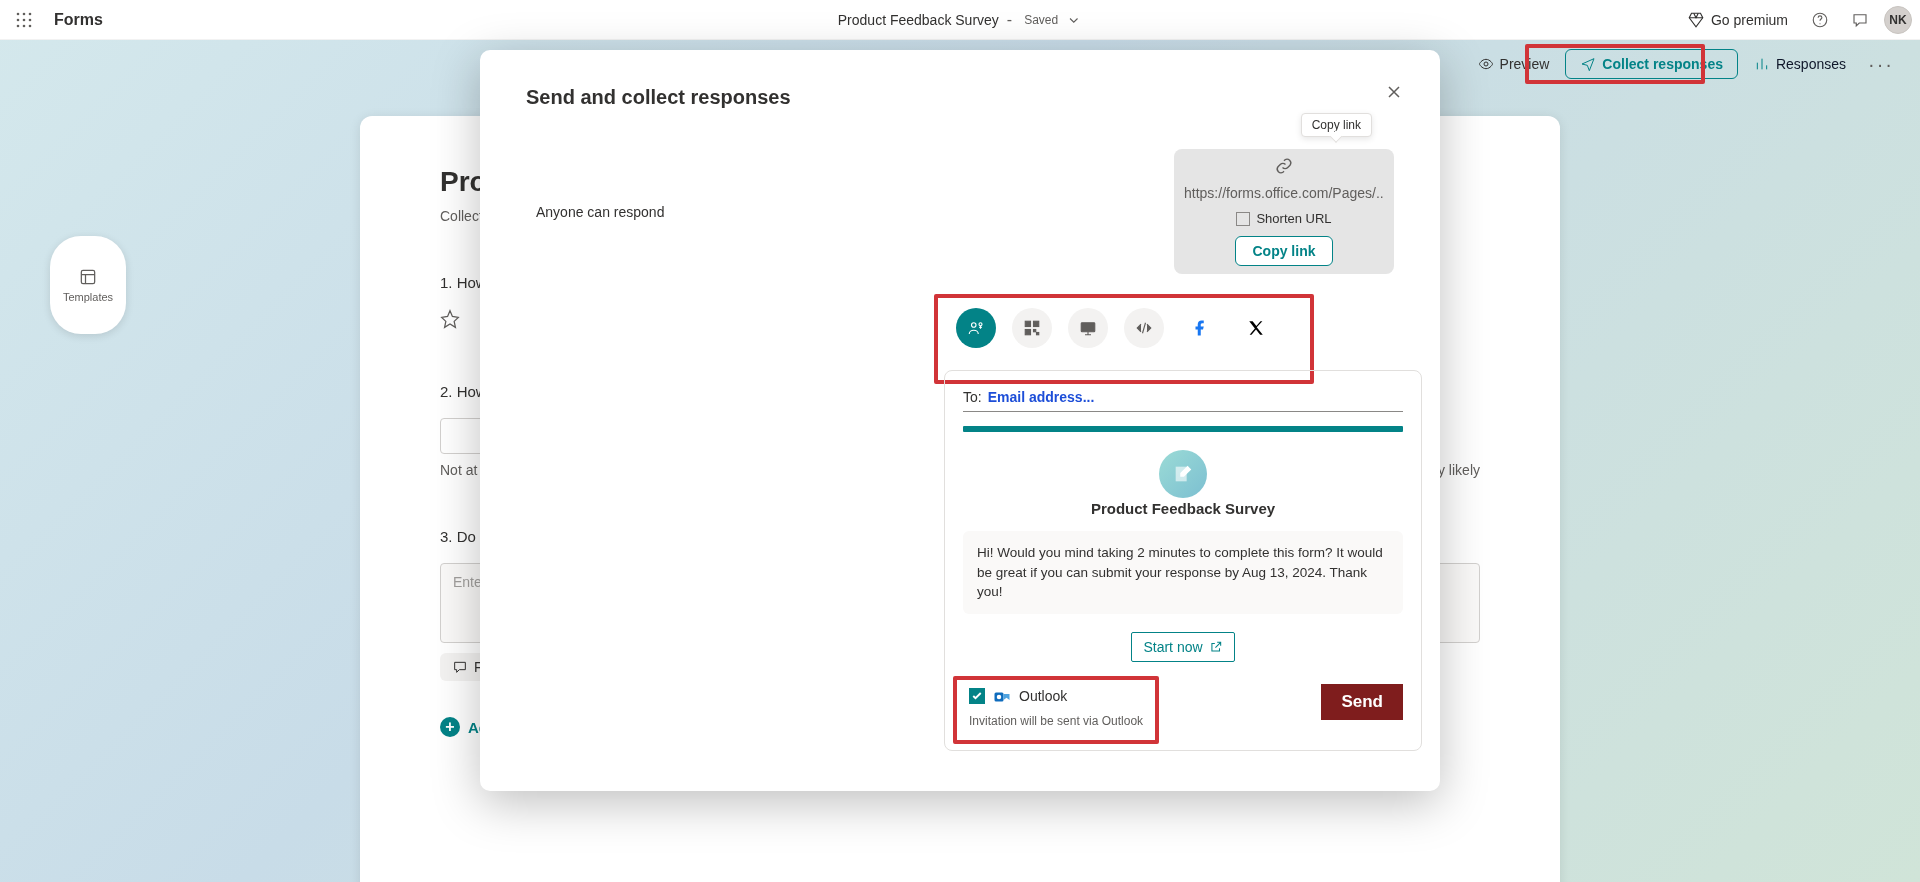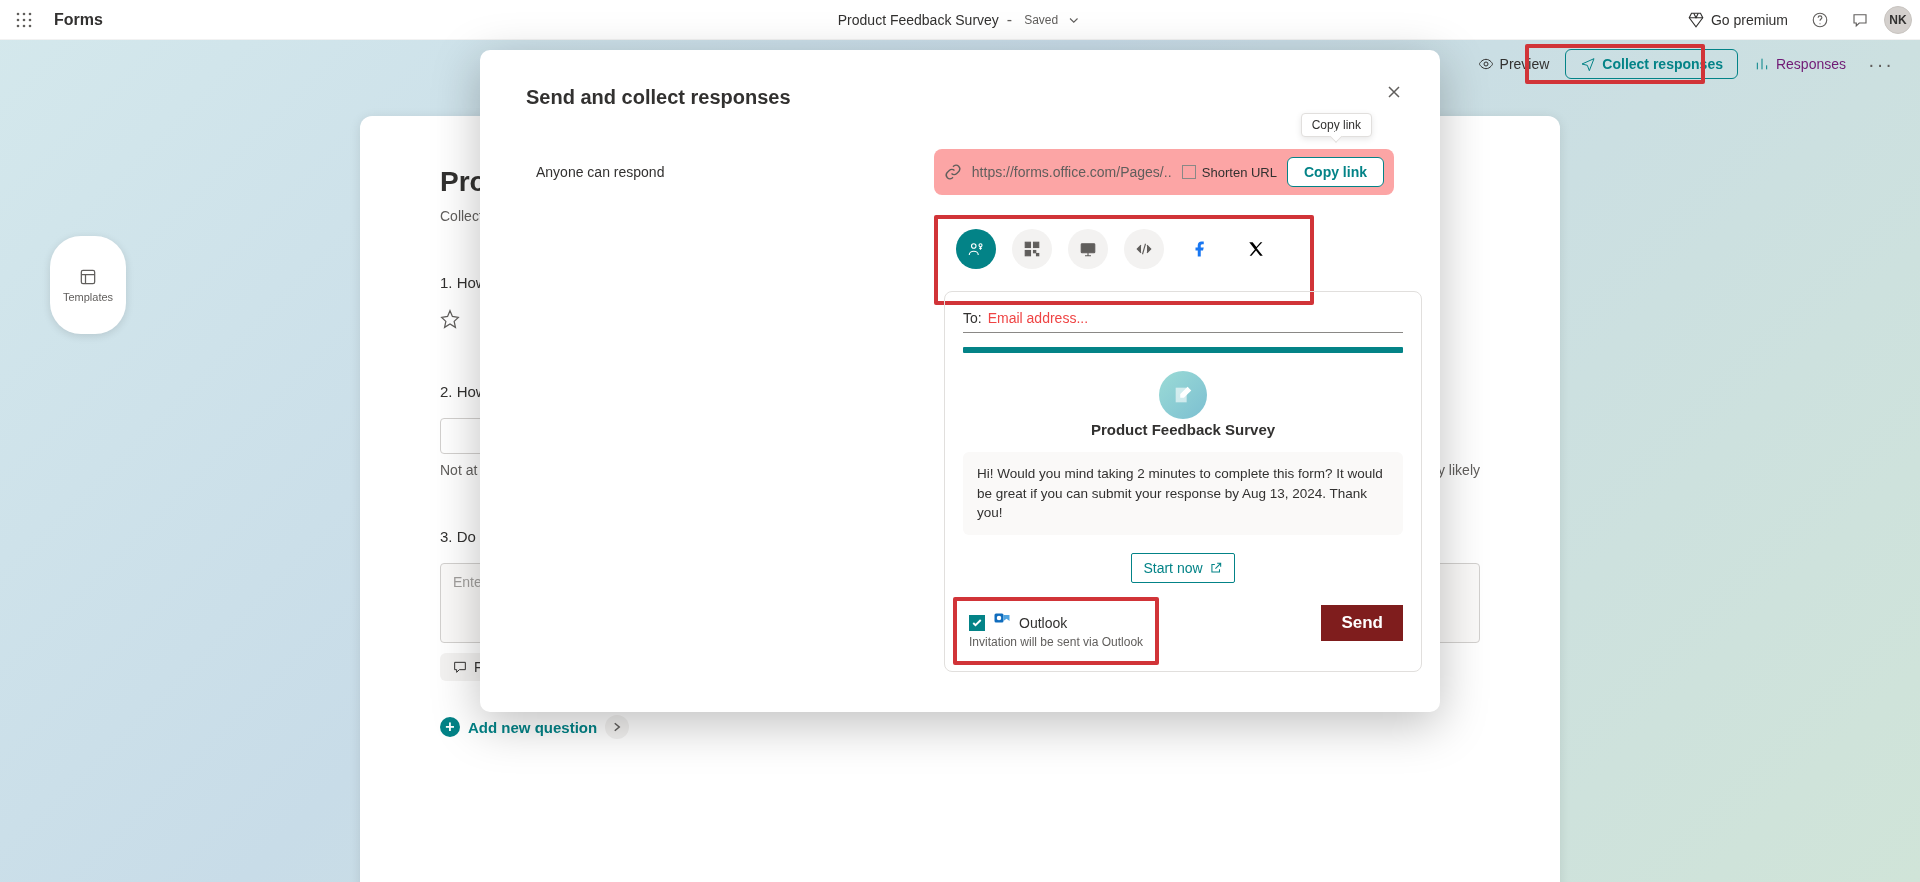--- a/index.html
+++ b/index.html
@@ -24,21 +24,21 @@
   .hicon svg { width:18px; height:18px; fill:none; stroke:#605e5c; stroke-width:1.5; }
   .premium svg { width:18px; height:18px; fill:none; stroke:#323130; stroke-width:1.5; }
   .avatar { width:28px; height:28px; border-radius:50%; background:#d4d0cd; color:#323130; display:flex; align-items:center; justify-content:center; font-size:12px; font-weight:600; cursor:pointer; border:1px solid #c8c4c0;}
 
   
   .toolbar { height:48px; display:flex; align-items:center; justify-content:flex-end; padding:0 20px; gap:4px; }
   .tb-btn { display:flex; align-items:center; gap:6px; padding:6px 12px; font-size:14px; color:#323130; cursor:pointer; border-radius:4px; }
   .tb-btn svg { width:16px; height:16px; stroke:#323130; fill:none; stroke-width:1.5; }
   .collect-btn { border:1px solid #038387; border-radius:6px; color:#038387; font-weight:600; padding:6px 14px; }
   .collect-btn svg { stroke:#038387; }
-  .responses-btn { color:#701a75; }
+  .responses-btn { color:#0f172a; }
   .responses-btn svg { stroke:#038387; }
   .more-btn { font-size:20px; letter-spacing:2px; color:#605e5c; padding:6px 6px; }
   .red-box-1 { position:absolute; top:44px; right:215px; width:180px; height:40px; border:4px solid #d13438; border-radius:2px; pointer-events:none; }
 
   
   .canvas-wrap { position:absolute; top:116px; left:360px; width:1200px; height:800px; background:#fff; border-radius:12px 12px 0 0; box-shadow:0 2px 12px rgba(0,0,0,0.1); padding:50px 80px; }
   .canvas-title { font-size:28px; font-weight:600; color:#323130; }
   .canvas-sub { font-size:14px; color:#605e5c; margin-top:10px; }
   .q { font-size:15px; color:#323130; margin-top:50px; }
   .star-row { margin-top:18px; }
@@ -61,21 +61,21 @@
 
   
   .modal { position:absolute; top:50px; left:480px; width:960px; background:#fff; border-radius:10px; box-shadow:0 12px 48px rgba(0,0,0,0.25); padding:36px 46px 40px 46px; }
   .modal-title { font-size:20px; font-weight:600; color:#323130; }
   .close-x { position:absolute; top:26px; right:30px; width:32px; height:32px; display:flex; align-items:center; justify-content:center; cursor:pointer; }
   .close-x svg{width:16px;height:16px;stroke:#605e5c;stroke-width:1.5;fill:none;}
 
   .anyone-row { display:flex; align-items:center; margin-top:40px; }
   .anyone { font-size:14px; color:#323130; padding:4px 10px; cursor:pointer; }
 
-  .link-box { margin-left:auto; display:flex; align-items:center; background:#fca5a5; border-radius:8px; padding:8px 10px; gap:10px; position:relative;}
+  .link-box { margin-left:auto; display:flex; align-items:center; background:#e5e5e5; border-radius:8px; padding:8px 10px; gap:10px; position:relative;flex-direction:column;}
   .link-box svg.linkicon{width:18px;height:18px;stroke:#605e5c;fill:none;stroke-width:1.8;}
   .link-url { font-size:14px; color:#605e5c; width:200px; white-space:nowrap; overflow:hidden; }
   .shorten { display:flex; align-items:center; gap:6px; font-size:13px; color:#323130; cursor:pointer; }
   .shorten .cb{width:14px;height:14px;border:1px solid #8a8886;}
   .copy-btn { border:1px solid #038387; color:#038387; font-size:14px; font-weight:600; padding:6px 16px; border-radius:6px; cursor:pointer; background:#fff;}
   .tooltip { position:absolute; top:-36px; right:22px; background:#fff; border:1px solid #e1dfdd; border-radius:4px; padding:4px 10px; font-size:12px; color:#323130; box-shadow:0 2px 6px rgba(0,0,0,0.1);}
   .tooltip::after{content:'';position:absolute;bottom:-5px;left:50%;transform:translateX(-50%) rotate(45deg);width:8px;height:8px;background:#fff;border-right:1px solid #e1dfdd;border-bottom:1px solid #e1dfdd;}
 
   
   .share-row-wrap { position:relative; margin-top:26px; margin-left:418px; width:380px; }
@@ -87,33 +87,33 @@
   .sh-grey svg { stroke:#605e5c; fill:#605e5c; }
   .sh-fb svg { fill:#1877f2; stroke:none; }
   .sh-x svg { fill:#000; stroke:none; }
   .sh svg{width:18px;height:18px;stroke-width:1.5;}
   .red-box-2 { position:absolute; top:-6px; left:-10px; width:380px; height:90px; border:4px solid #d13438; border-radius:2px; pointer-events:none;}
 
   
   .email-panel { margin-top:14px; margin-left:418px; width:478px; border:1px solid #e1dfdd; border-radius:8px; padding:18px 18px 18px 18px; position:relative;}
   .to-field { display:flex; align-items:baseline; gap:6px; font-size:14px; border-bottom:1px solid #8a8886; padding-bottom:6px;}
   .to-field .lbl{color:#323130;}
-  .to-field .ph{color:#ef4444;}
+  .to-field .ph{color:#1d4ed8;font-weight:bold;}
   .accent-bar { height:6px; background:#038387; margin-top:14px; border-radius:1px;}
   .email-icon { width:48px; height:48px; border-radius:50%; background:linear-gradient(135deg,#9bdbd6,#7cbfd1); margin:18px auto 0 auto; display:flex; align-items:center; justify-content:center;}
   .email-icon svg{width:22px;height:22px;fill:#fff;}
   .invite-line{ text-align:center; font-size:14px; color:#323130; margin-top:14px;}
   .invite-title{ text-align:center; font-size:15px; font-weight:600; color:#323130; margin-top:2px;}
   .msg-box{ background:#faf9f8; border-radius:6px; padding:12px 14px; font-size:13.5px; color:#323130; margin-top:14px; line-height:1.45;}
   .start-btn{ display:flex; width:104px; margin:18px auto 10px auto; border:1px solid #038387; color:#038387; font-size:14px; padding:6px 0; border-radius:2px; align-items:center; justify-content:center; gap:6px; cursor:pointer;}
   .start-btn svg{width:14px;height:14px;stroke:#038387;fill:none;stroke-width:1.8;}
 
   .email-footer{ display:flex; align-items:flex-start; justify-content:space-between; margin-top:22px;}
   .outlook-block{ display:flex; flex-direction:column; gap:4px; position:relative; padding:4px 6px;}
-  .outlook-row{ display:flex; align-items:flex-end; gap:8px;}
+  .outlook-row{ display:flex; align-items:flex-start; gap:8px;}
   .outlook-cb{ width:16px; height:16px; background:#038387; display:flex; align-items:center; justify-content:center;}
   .outlook-cb svg{width:12px;height:12px;stroke:#fff;fill:none;stroke-width:2.5;}
   .outlook-icon svg{width:18px;height:18px;fill:#0f6cbd;}
   .outlook-label{font-size:14px;color:#323130;}
   .outlook-sub{font-size:12px;color:#605e5c;}
   .send-btn{ background:#7f1d1d; color:#fff; font-size:17px; font-weight:600; padding:8px 20px; border-radius:0; cursor:pointer; border:none;}
   .red-box-3{ position:absolute; top:-8px; left:-10px; width:206px; height:68px; border:4px solid #d13438; border-radius:2px; pointer-events:none;}
 </style>
 </head>
 <body>

